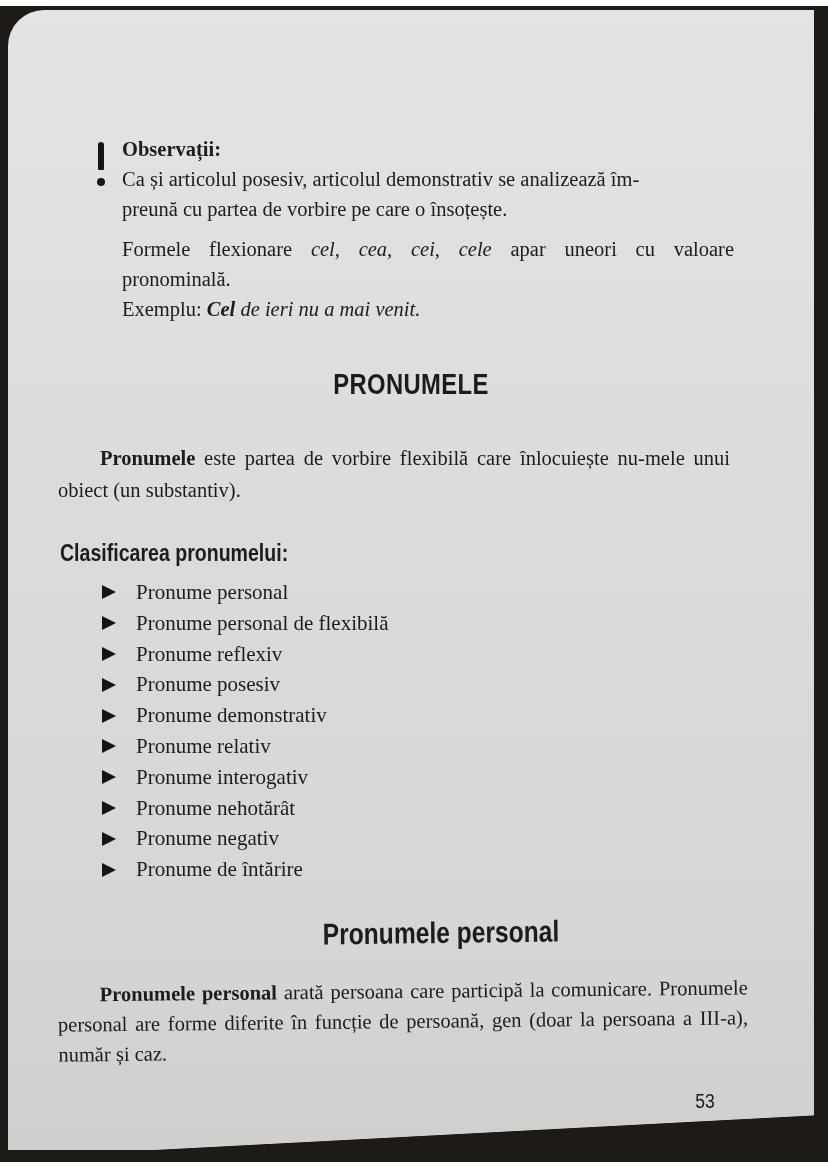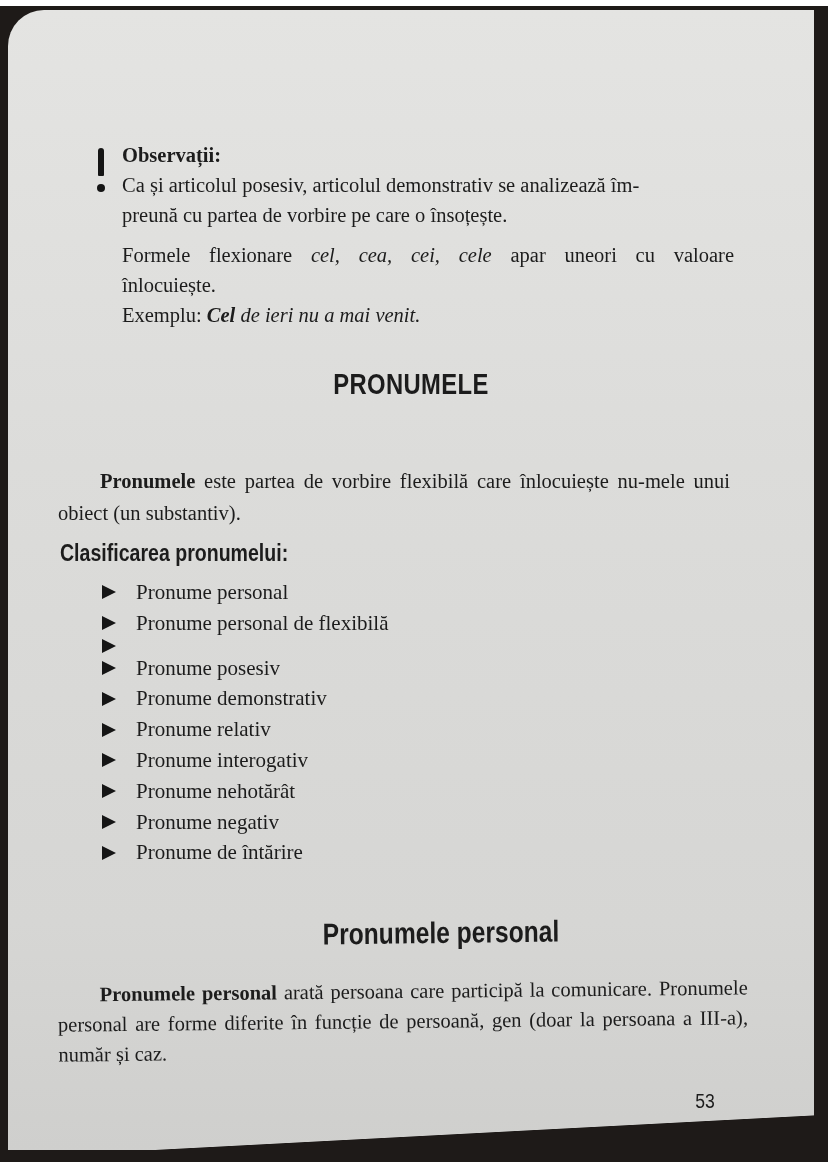--- a/index.html
+++ b/index.html
@@ -15,21 +15,21 @@
       position: absolute; left: 8px; top: 10px; width: 806px; height: 1140px;
       background: linear-gradient(180deg, #e4e4e2 0%, #dcdcda 40%, #d6d6d4 80%, #cfcfcd 100%);
       border-radius: 36px 0 0 0;
       color: #1c1c1c;
       font-family: "Liberation Serif", serif;
     }
     .page::after {
       content: ""; position: absolute; left: 0; right: 0; bottom: -2px; height: 40px;
       background: linear-gradient(177deg, transparent 55%, #1e1a18 56%);
     }
-    .obs-block { position: absolute; left: 86px; top: 130px; width: 640px; }
+    .obs-block { position: absolute; left: 86px; top: 124px; width: 640px; }
     .excl-icon {
       position: absolute; left: 0; top: 8px; width: 14px; height: 50px;
       font-family: "Liberation Sans", sans-serif; font-weight: bold; font-size: 44px; line-height: 44px;
     }
     .excl-icon .bar { position: absolute; left: 4px; top: 0; width: 6px; height: 28px; background: #151515; border-radius: 3px 3px 1px 1px; }
     .excl-icon .dot { position: absolute; left: 3px; top: 36px; width: 8px; height: 8px; background: #151515; border-radius: 50%; }
     .obs-text { margin-left: 28px; font-size: 20.5px; line-height: 30px; }
     .obs-title { font-weight: bold; }
     .heading-main {
       position: absolute; left: 0; width: 806px; top: 358px; text-align: center;
@@ -68,44 +68,45 @@
   <div class="obs-block">
     <div class="excl-icon">
       <div class="bar"></div>
         <div class="dot"></div>
     </div>
     <div class="obs-text">
       <div class="obs-title">Observații:</div>
       <div>Ca și articolul posesiv, articolul demonstrativ se analizează îm-</div>
       <div>preună cu partea de vorbire pe care o însoțește.</div>
       <div style="text-align:justify;text-align-last:justify;margin-top:10px;"><span>Formele flexionare </span><i>cel, cea, cei, cele</i><span> apar uneori cu valoare</span></div>
-      <div>înlocuiește.</div>
+      <div>pronominală.</div>
       <div><span>Exemplu: </span><i><b>Cel</b><span> de ieri nu a mai venit.</span></i></div>
     </div>
   </div>
 
   <div class="heading-main">PRONUMELE</div>
 
-  <div class="para" style="top:455px;">
+  <div class="para" style="top:432px;">
     <span class="indent"></span><b>Pronumele</b><span> este partea de vorbire flexibilă care înlocuiește nu-mele unui obiect (un substantiv).</span>
   </div>
 
   <div class="subhead">Clasificarea pronumelui:</div>
 
   <ul class="class-list">
     <li>
         <span class="tri"></span>
         <span>Pronume personal</span>
       </li>
     <li>
         <span class="tri"></span>
         <span>Pronume personal de flexibilă</span>
       </li>
     <li>
         <span class="tri"></span>
+        <span>Pronume reflexiv</span>
       </li>
     <li>
         <span class="tri"></span>
         <span>Pronume posesiv</span>
       </li>
     <li>
         <span class="tri"></span>
         <span>Pronume demonstrativ</span>
       </li>
     <li>

